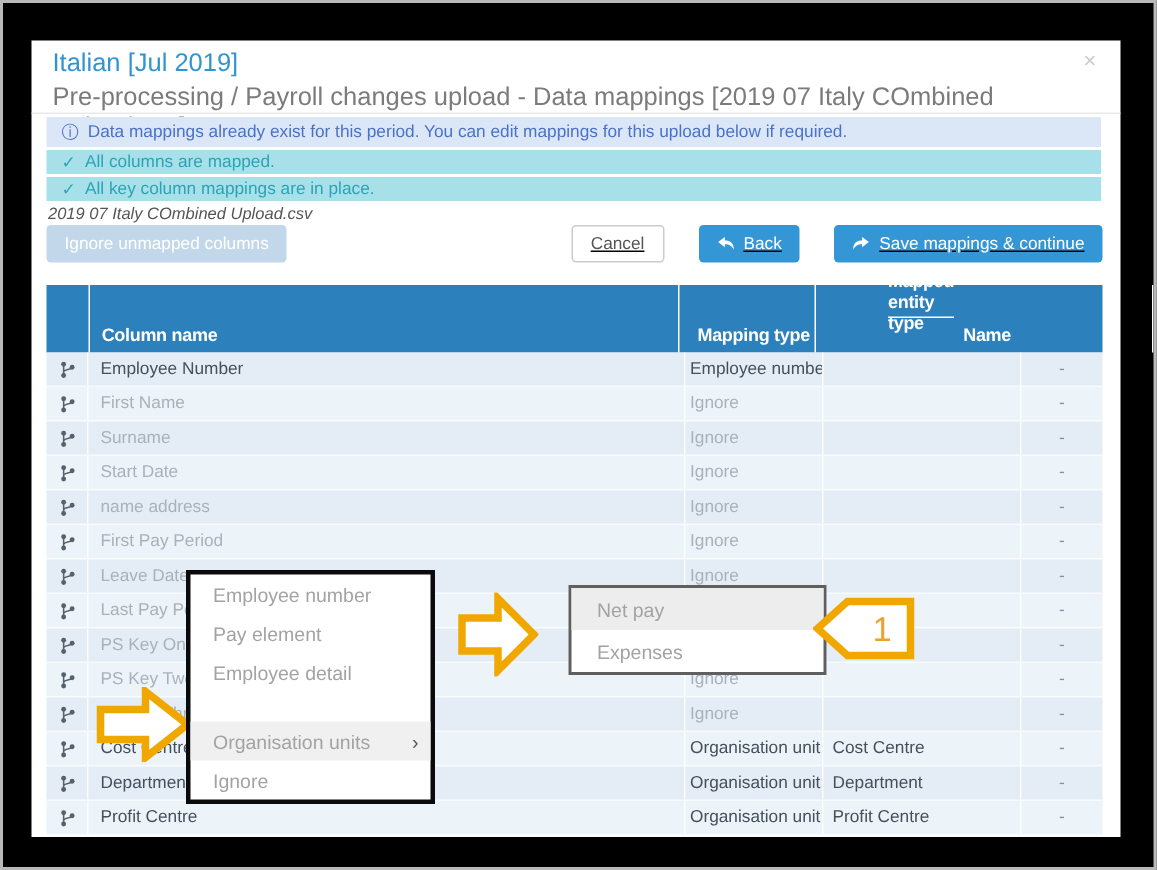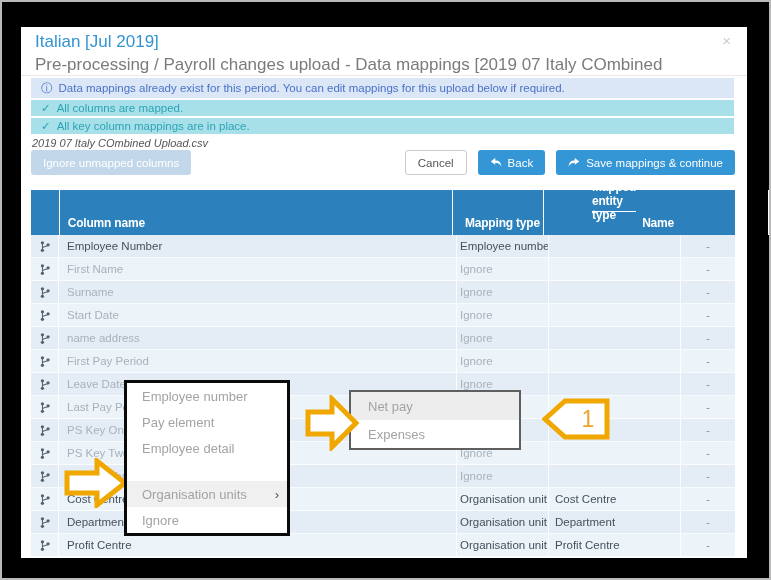--- a/index.html
+++ b/index.html
@@ -24,21 +24,21 @@
   .banner-info { top:51px; height:20px; background:var(--info-bg); color:var(--info-text); }
   .banner-ok1 { top:73px; height:16px; background:var(--success-bg); color:var(--success-text); }
   .banner-ok2 { top:91px; height:16px; background:var(--success-bg); color:var(--success-text); }
 
   .filename { position:absolute; left:11px; top:110px; font-size:11px; font-style:italic; color:#555; }
 
   
   .actions { position:absolute; left:10px; top:123px; width:704px; height:25px; }
   .btn { display:inline-flex; align-items:center; height:25px; padding:0 12px; font-size:11.5px; border-radius:3px; cursor:pointer; border:none; font-family:"Liberation Sans",sans-serif; }
   .btn-disabled { background:#c2d8ea; color:#fff; cursor:default; }
-  .right-btns { position:absolute; right:0; top:0; display:flex; gap:11px; }
+  .right-btns { position:absolute; right:0; top:0; display:flex; gap:23px;text-decoration:underline; }
   .btn-cancel { background:#fff; border:1px solid #ccc; color:#555; }
   .btn-blue { background:var(--button-blue); color:#fff; }
   .btn-blue svg { margin-right:6px; }
 
   
   .table { position:absolute; left:10px; top:163px; width:704px; }
   .thead { display:flex; background:var(--header-blue); color:#fff; font-size:12px; font-weight:600; height:45px; letter-spacing:-0.2px; }
   .th { display:flex; align-items:flex-end; padding:0 0 5px 8px; border-left:1px solid #fff; }
   .th:first-child { border-left:none; }
   .th-icon { width:28px; }
@@ -63,21 +63,21 @@
   .td-persistent { flex:1; justify-content:center; color:#7f93a8; border-right:none; }
   .branch-icon svg { display:block; }
 
   
   .ctx-menu { position:absolute; left:122px; top:378px; width:166px; height:156px; background:#fff; border:3px solid #0a0a0a; z-index:20; display:flex; flex-direction:column; }
   .ctx-item { flex:1; display:flex; align-items:center; padding-left:15px; font-size:13px; color:#a3a3a3; cursor:pointer; }
   .ctx-item.hl { background:#f0f0f0;margin-top:20px; }
   .ctx-item .chev { margin-left:auto; margin-right:8px; color:#555; font-size:13px; display:none; }
   .ctx-item.has-sub .chev { display:block; }
 
-  .sub-menu { position:absolute; left:347px; top:388px; width:172px; height:60px; background:#fff; border:2px solid #5f5f5f; z-index:21; display:flex; flex-direction:column; }
+  .sub-menu { position:absolute; left:377px; top:388px; width:172px; height:60px; background:#fff; border:2px solid #5f5f5f; z-index:21; display:flex; flex-direction:column; }
   .sub-item { flex:1; display:flex; align-items:center; padding-left:17px; font-size:13px; color:#a3a3a3; cursor:pointer; }
   .sub-item.hl { background:#ededed; }
 
   
   .annot { position:absolute; }
   .arrow1 { left:303px; top:393px; z-index:25; }
   .arrow2 { left:62px; top:456px; z-index:15; }
   .callout { left:540px; top:396px; z-index:25; }
   .callout .num { position:absolute; left:24px; top:0; width:44px; height:42px; display:flex; align-items:center; justify-content:center; font-size:23px; color:#eaa32e; }
 </style>

